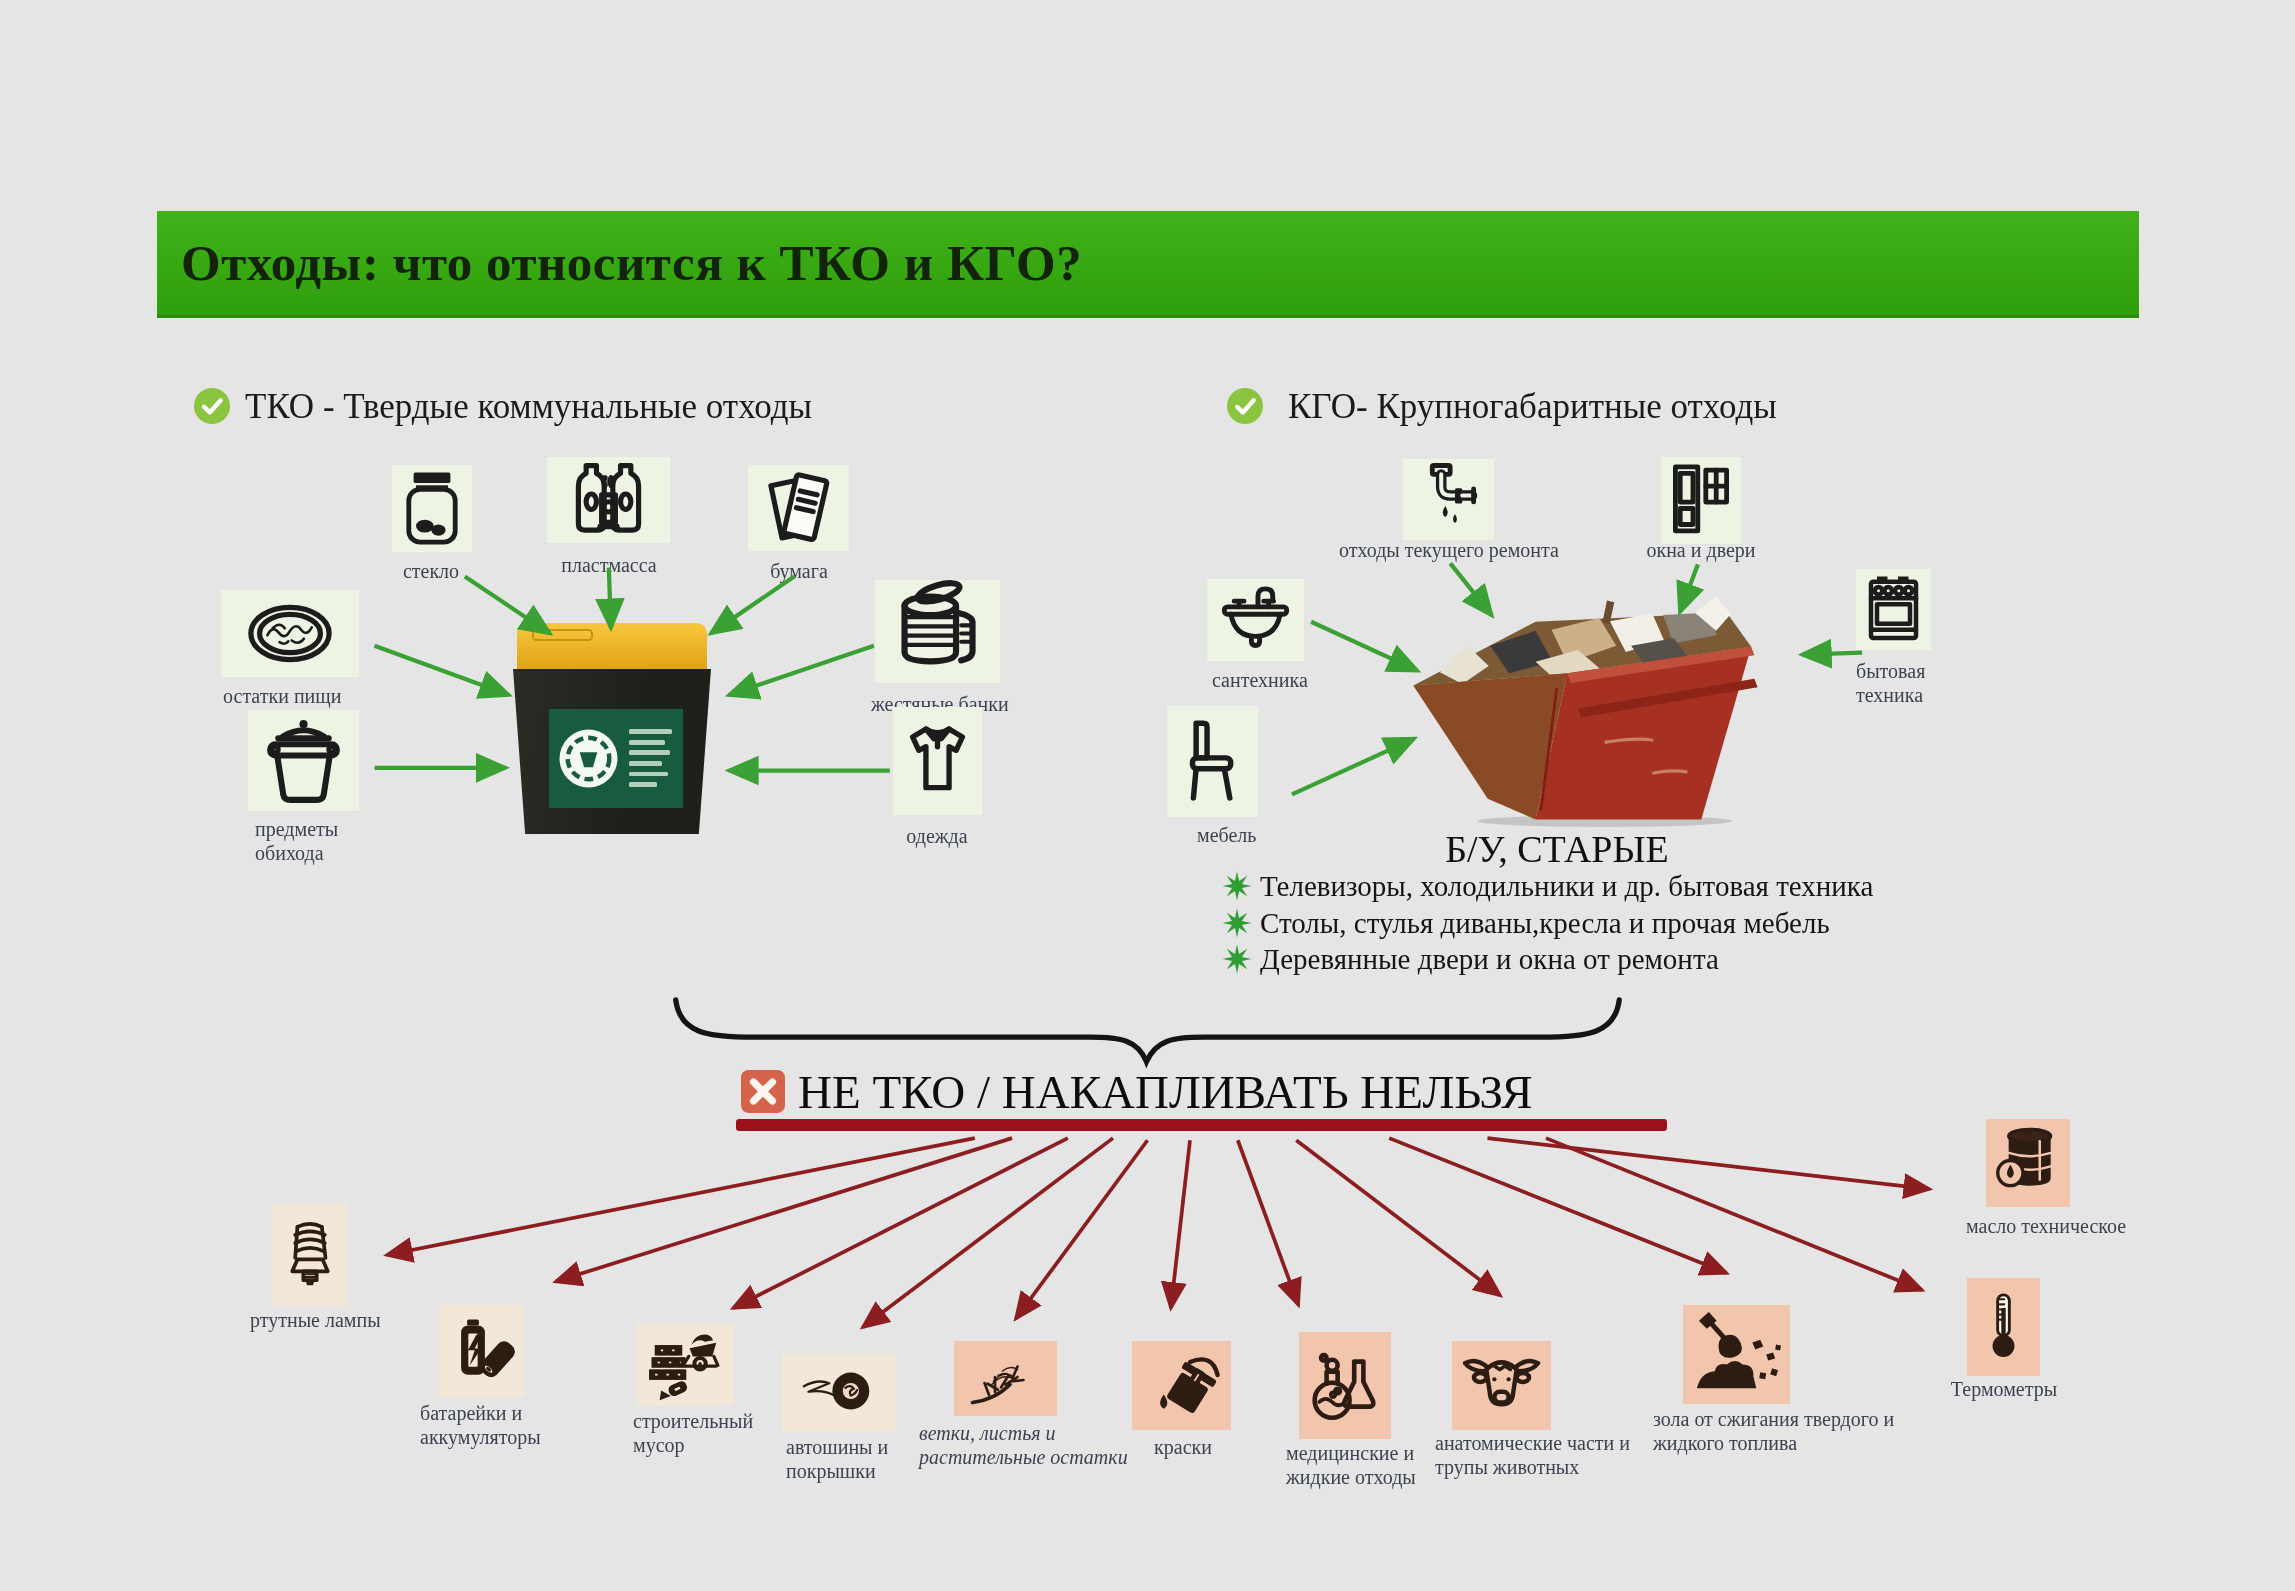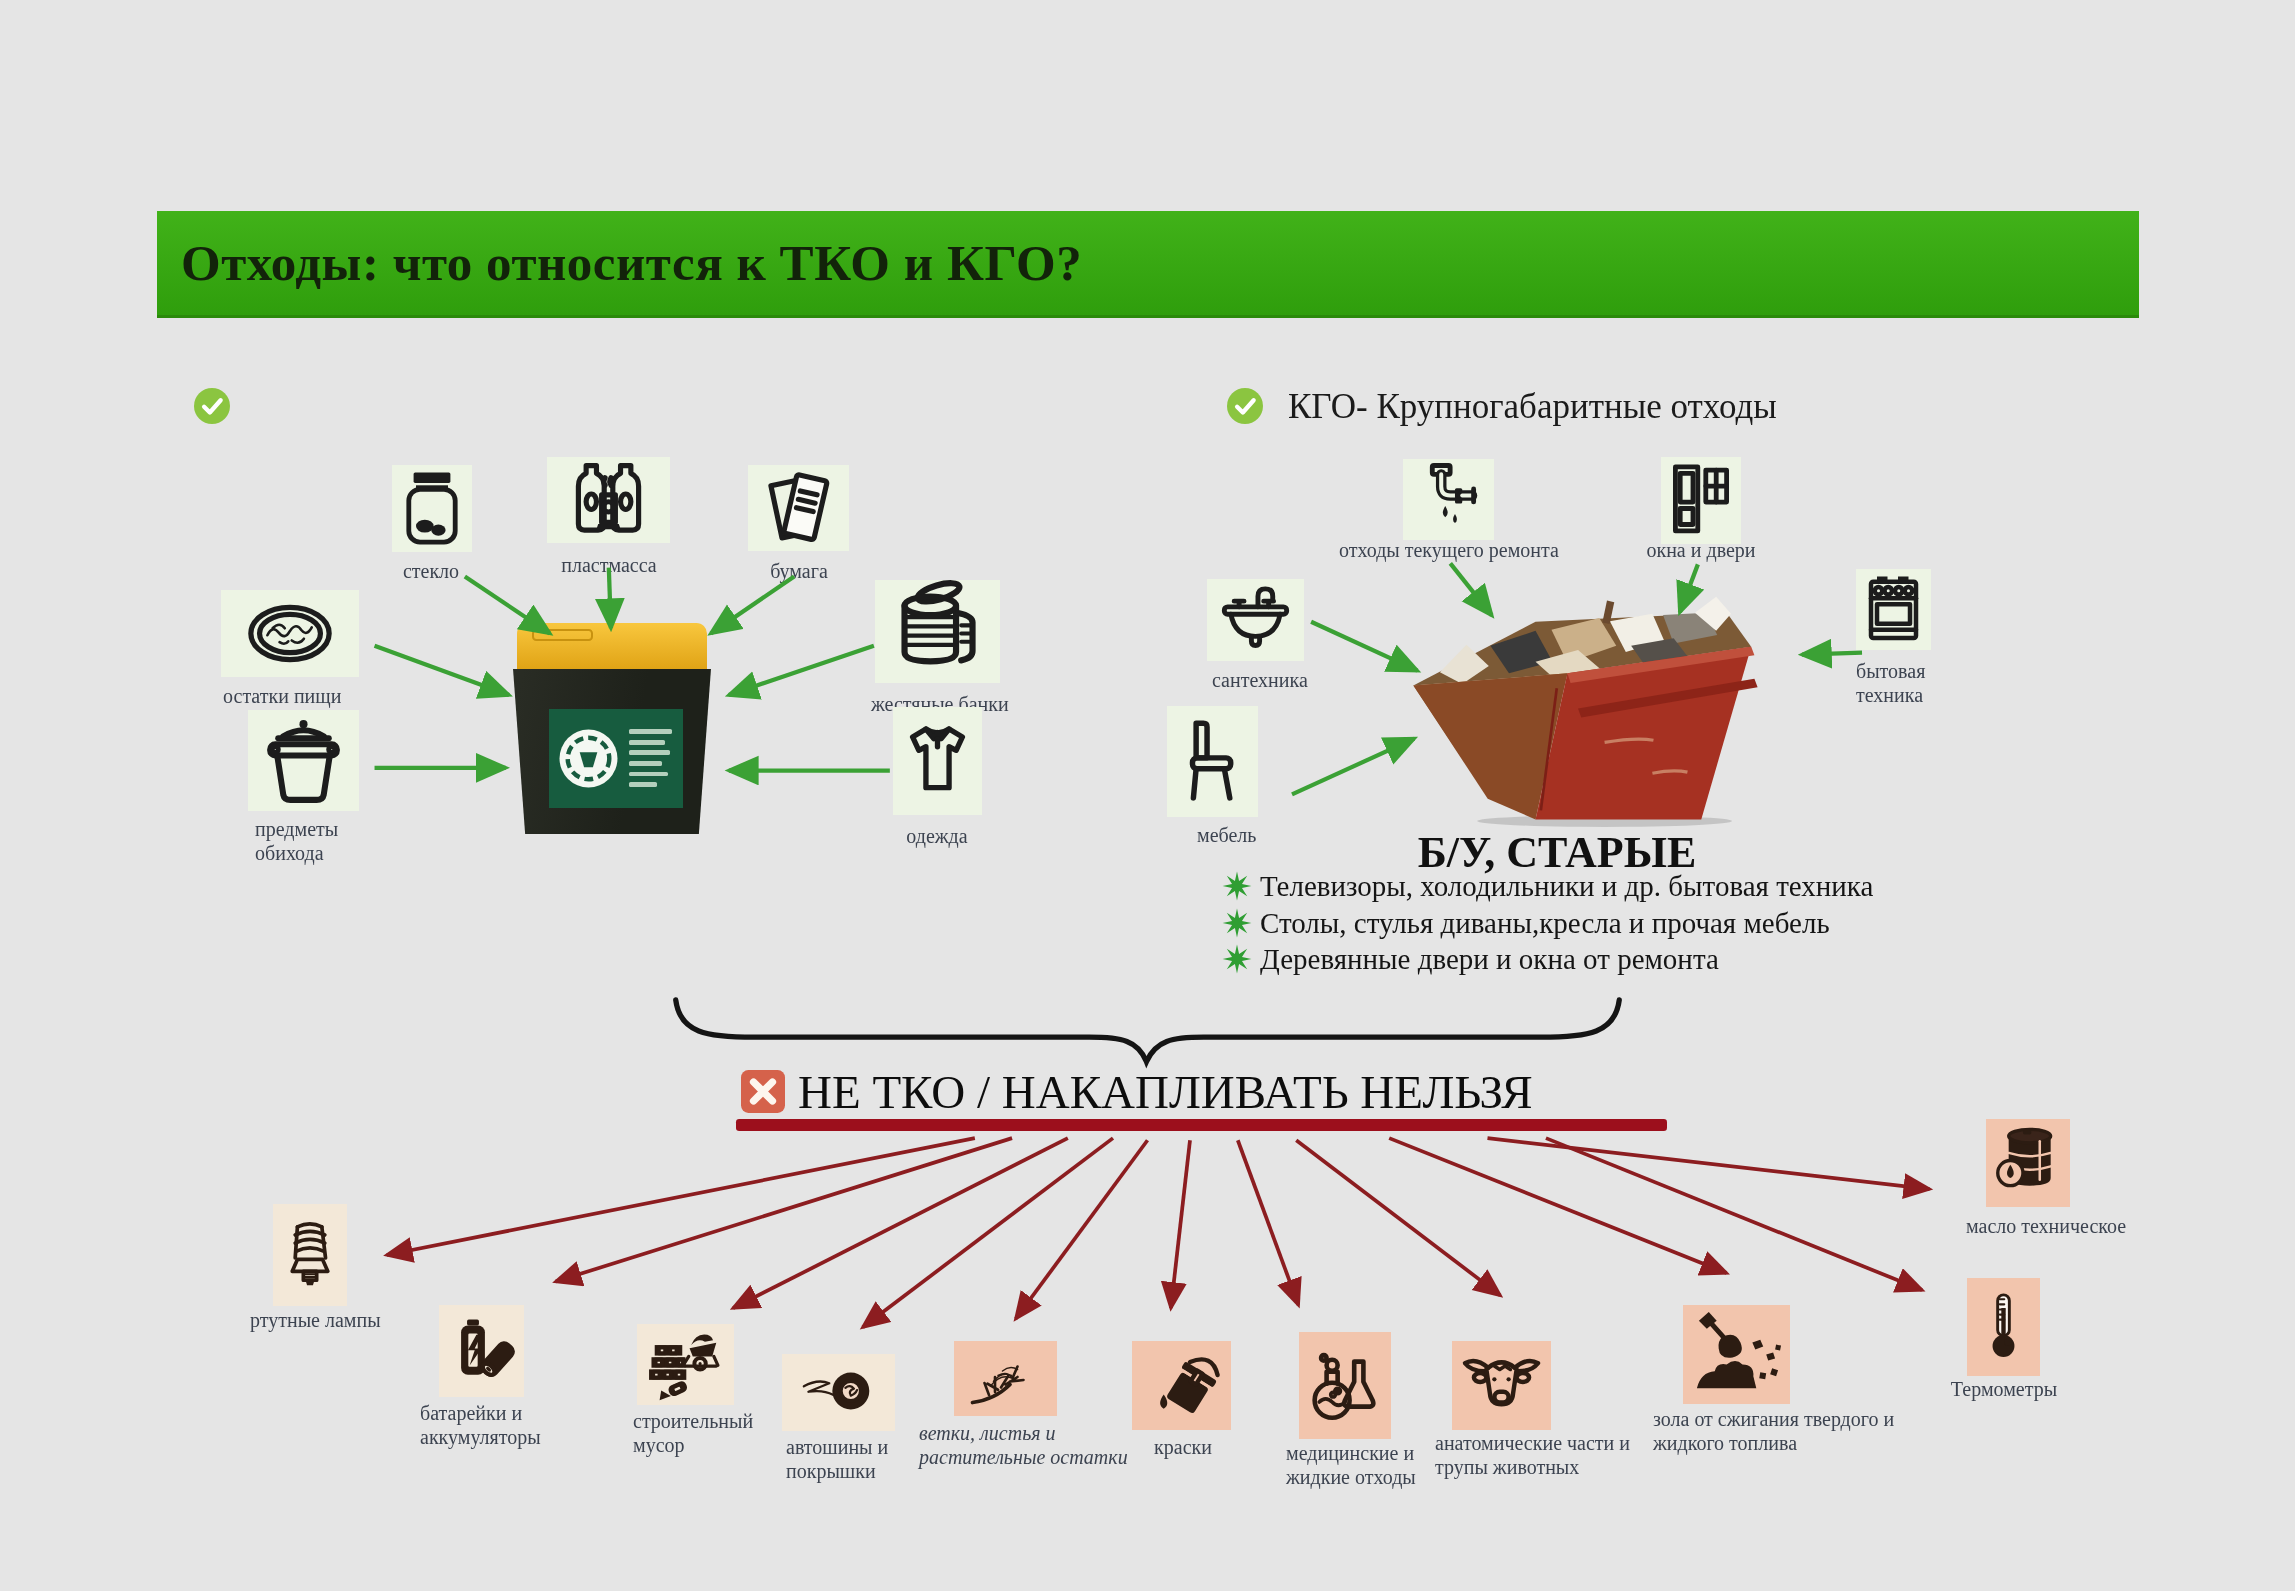--- a/index.html
+++ b/index.html
@@ -16,21 +16,21 @@
   .bgreen{background:#edf4e4;}
   .bcream{background:#f3e8d8;}
   .bpeach{background:#f2c5ad;}
   .lbl{position:absolute;font-size:20px;color:#3c4350;line-height:1.22;}
   .lbl.c{transform:translateX(-50%);text-align:center;}
   .nw{white-space:nowrap;}
   .ic{stroke:#1c1c1c;fill:none;stroke-width:6;stroke-linecap:round;stroke-linejoin:round;}
   .icb{stroke:#2c1c12;fill:none;stroke-width:5;stroke-linecap:round;stroke-linejoin:round;}
   .f{fill:#1c1c1c;stroke:none;}
   .fb{fill:#2c1c12;stroke:none;}
-  .buhead{position:absolute;font-size:44px;font-weight:bold;color:#111;transform:translateX(-50%);}
+  .buhead{position:absolute;font-size:38px;font-weight:normal;color:#111;transform:translateX(-50%);}
   .bul{position:absolute;font-size:29px;color:#151515;white-space:nowrap;}
   .star{position:absolute;width:30px;height:30px;}
   .banned-head{position:absolute;font-size:47px;color:#0d0d0d;white-space:nowrap;}
   .xbadge{position:absolute;left:741px;top:1070px;width:44px;height:43px;background:#d5624b;border-radius:7.4px;}
   .redline{position:absolute;left:736px;top:1119px;width:931px;height:11.7px;background:#9c0f1c;border-radius:3.2px;}
   .overlay{position:absolute;left:0;top:0;pointer-events:none;}
   
   .bin{position:absolute;left:511px;top:623px;width:202px;height:210px;}
   .bin-lid{position:absolute;left:3%;top:0;width:94%;height:49px;
      background:linear-gradient(#f8c73e,#dfa113);border-radius:10.6px 10.6px 3.2px 3.2px;border-bottom:3.2px solid #b57f0a;}
@@ -50,20 +50,21 @@
 
   <div class="titlebar">
     <span>Отходы: что относится к ТКО и КГО?</span>
   </div>
 
   <div class="check" style="left:194px;top:388px;">
     <svg viewBox="0 0 100 100">
         <path d="M28 52 l16 16 l30 -34" stroke="#fff" stroke-width="12" fill="none" stroke-linecap="round" stroke-linejoin="round"></path>
       </svg>
   </div>
+  <div class="hdr" style="left:245px;top:387px;">ТКО - Твердые коммунальные отходы</div>
 
   <div class="check" style="left:1227px;top:388px;">
     <svg viewBox="0 0 100 100">
         <path d="M28 52 l16 16 l30 -34" stroke="#fff" stroke-width="12" fill="none" stroke-linecap="round" stroke-linejoin="round"></path>
       </svg>
   </div>
   <div class="hdr" style="left:1278px;top:387px;margin-left:10px;">КГО- Крупногабаритные отходы</div>
 
   <div class="tile bgreen" style="left:392px;top:465px;width:80px;height:87px;">
     <svg viewBox="0 0 100 100" class="ic">

